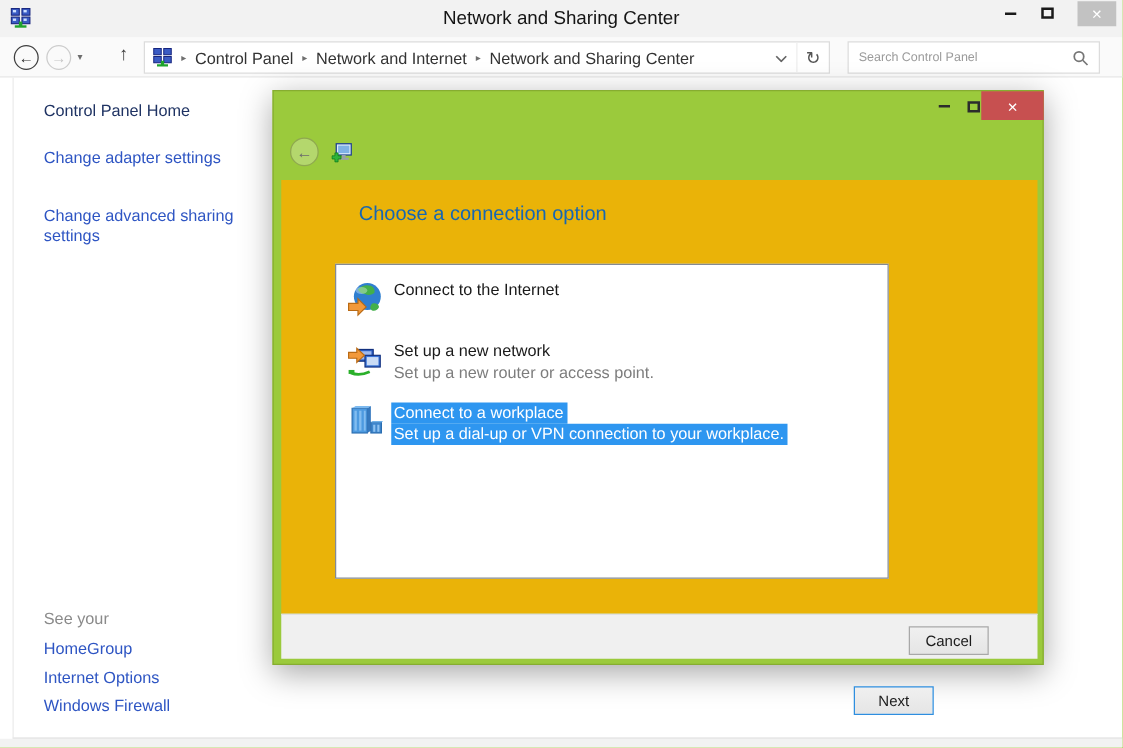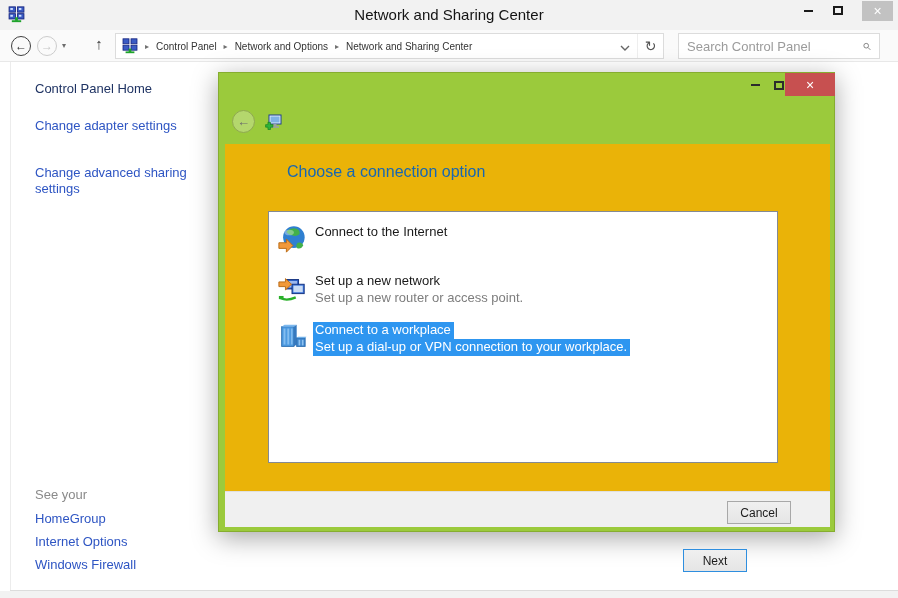--- a/index.html
+++ b/index.html
@@ -32,26 +32,26 @@
   
   .toolbar{left:0;top:30px;width:898px;height:32px;background:#fafafa;border-bottom:1px solid #e8e8e8;}
   .navcircle{width:20px;height:20px;border-radius:50%;display:flex;align-items:center;justify-content:center;font-size:12px;top:36px;}
   .back-btn{left:11px;border:1px solid #3f3f3f;color:#2e2e2e;}
   .fwd-btn{left:37px;border:1px solid #cccccc;color:#c6c6c6;}
   .nav-dd{left:62px;top:41px;font-size:8px;color:#6d6d6d;}
   .up-btn{left:90px;top:35px;font-size:15px;color:#3d3d3d;width:18px;text-align:center;}
   .addrbox{left:115px;top:33px;width:549px;height:26px;border:1px solid #dcdcdc;background:#fff;display:flex;align-items:center;}
   .crumb-icon{margin-left:6px;width:16px;height:16px;flex:none;}
   .crumb-sep{font-size:8px;color:#6f6f6f;padding:0 7px;}
-  .crumb{font-size:10px;color:#333;white-space:nowrap;}
+  .crumb{font-size:13px;color:#333;white-space:nowrap;}
   .addr-spacer{flex:1;}
   .addr-dd{width:24px;text-align:center;color:#666;}
   .addr-refresh{width:26px;text-align:center;color:#555;font-size:14px;border-left:1px solid #eee;line-height:24px;}
   .searchbox{left:678px;top:33px;width:202px;height:26px;border:1px solid #dcdcdc;background:#fff;display:flex;align-items:center;padding:0 8px;}
-  .searchbox input{flex:1;border:none;outline:none;font-size:13px;font-family:"Liberation Sans",sans-serif;color:#333;background:transparent;}
+  .searchbox input{flex:1;border:none;outline:none;font-size:10px;font-family:"Liberation Sans",sans-serif;color:#333;background:transparent;}
   .searchbox input::placeholder{color:#9b9b9b;}
 
   
   .frame-left{left:10px;top:62px;width:1px;height:528px;background:#ececec;}
   .frame-bottom{left:10px;top:590px;width:888px;height:1px;background:#dcdcdc;}
   .frame-strip{left:0;top:591px;width:898px;height:7px;background:#f2f2f2;}
 
   
   .side-link{left:35px;font-size:13px;line-height:16px;cursor:pointer;}
   .side-home{top:81px;color:#1f3363;}
@@ -71,21 +71,21 @@
   .dlg-max .maxbox{border-color:#2c2c2c;}
   .dlg-close{left:566px;top:0;width:50px;height:23px;background:var(--close-red);color:#fff;
              display:flex;align-items:center;justify-content:center;font-size:14px;}
   .dlg-back{left:13px;top:37px;width:23px;height:23px;border-radius:50%;
             border:1px solid #8fa850;background:rgba(255,255,255,.25);color:#6b6b6b;
             display:flex;align-items:center;justify-content:center;font-size:13px;}
   .dlg-icon{left:46px;top:41px;width:17px;height:17px;}
   .dlg-title{left:70px;top:40px;font-size:15px;color:#222;}
   .dlg-panel{left:6px;top:71px;width:605px;height:347px;background:#eab308;}
   .dlg-heading{left:62px;top:19px;font-size:16px;color:var(--heading-blue);}
-  .optbox{left:43px;top:67px;width:510px;height:252px;border:1px solid #848a93;background:#fff;padding-left:20px;}
+  .optbox{left:43px;top:67px;width:443px;height:252px;border:1px solid #848a93;background:#fff;padding-left:20px;}
   .opt{left:8px;display:flex;cursor:pointer;}
   .opt-1{top:12px;} .opt-2{top:61px;} .opt-3{top:110px;}
   .opt-icon{width:30px;height:30px;margin-right:8px;flex:none;}
   .opt-title{font-size:13px;line-height:16px;color:#1a1a1a;}
   .opt-desc{font-size:13px;line-height:16px;color:#7d7d7d;}
   .opt-title .hl,.opt-desc .hl{display:inline-block;padding:0 3px 1px 2px;margin-left:-2px;}
   .opt.selected .hl{background:var(--sel);color:#fff;}
   .dlg-footer{left:6px;top:418px;width:605px;height:36px;background:#f0f0f0;border-top:1px solid #e0e0e0;}
   .btn{top:9px;width:64px;height:23px;font-size:12px;display:flex;align-items:center;justify-content:center;
        background:linear-gradient(#f0f0f0,#e5e5e5);color:#1b1b1b;cursor:pointer;}
@@ -143,21 +143,21 @@
       <rect x="9" y="0.8" width="6" height="5" fill="#3a5bc4"></rect>
       <rect x="1" y="7.2" width="6" height="5" fill="#3a5bc4"></rect>
       <rect x="9" y="7.2" width="6" height="5" fill="#3a5bc4"></rect>
     </g>
     <rect x="6.7" y="10.6" width="2.6" height="3.4" fill="#1fa32c"></rect>
     <rect x="3.6" y="13.4" width="8.8" height="1.8" fill="#1fa32c"></rect>
   </svg>
   <span class="crumb-sep">▸</span>
   <span class="crumb">Control Panel</span>
   <span class="crumb-sep">▸</span>
-  <span class="crumb">Network and Options</span>
+  <span class="crumb">Network and Internet</span>
   <span class="crumb-sep">▸</span>
   <span class="crumb">Network and Sharing Center</span>
   <span class="addr-spacer"></span>
   <span class="addr-dd">
     <svg width="10" height="6" viewBox="0 0 10 6">
       <polyline points="1,1 5,5 9,1" fill="none" stroke="#666" stroke-width="1.4"></polyline>
     </svg>
   </span>
   <span class="addr-refresh">
     <span>↻</span>

